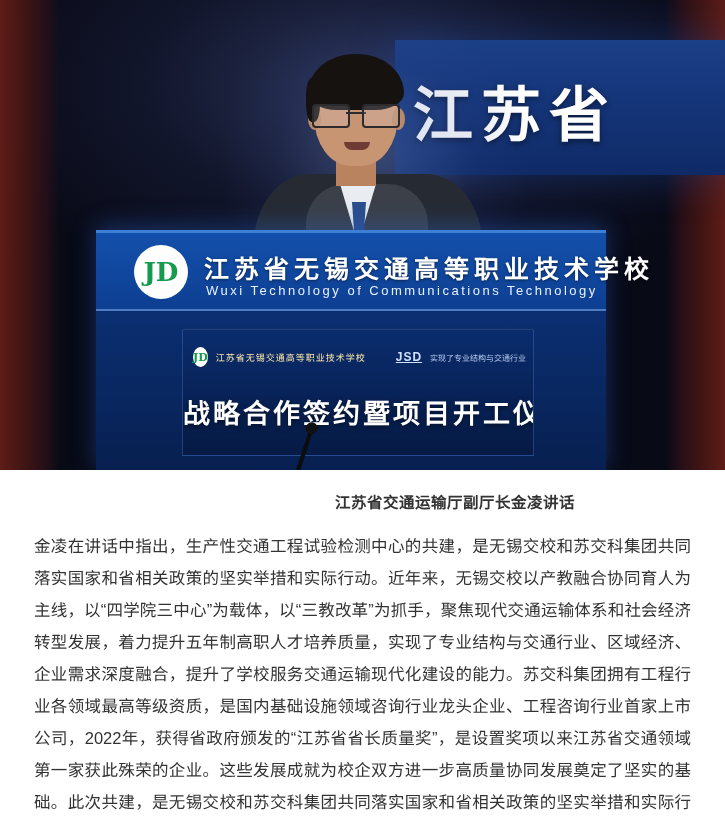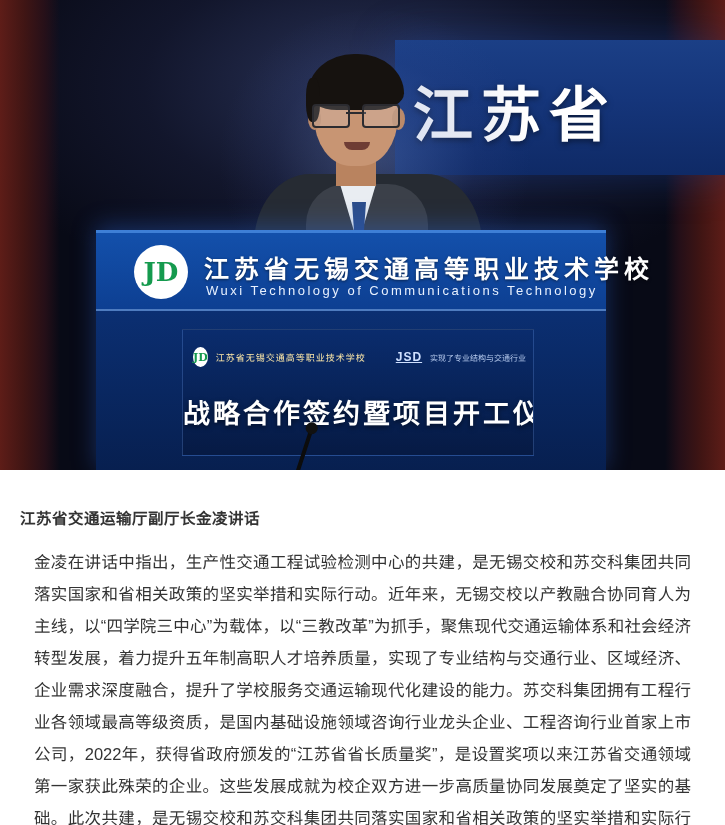--- a/index.html
+++ b/index.html
@@ -224,25 +224,25 @@
   }
   .mic:before {
     content: ""; position: absolute; left: -4px; top: -8px; width: 12px; height: 12px;
     background: #111; border-radius: 50%;
   }
 
   
   .caption {
     width: 595px;
     box-sizing: border-box;
-    text-align: left;
+    text-align: right;
     font-size: 15.5px;
     font-weight: bold;
     color: #333333;
-    padding: 36px 20px 18px 20px;
+    padding: 20px 20px 18px 20px;
     letter-spacing: .5px;
   }
 
   
   .article {
     box-sizing: border-box;
     padding: 0 34px 0 34px;
   }
   .article p {
     margin: 0 0 14px 0;

